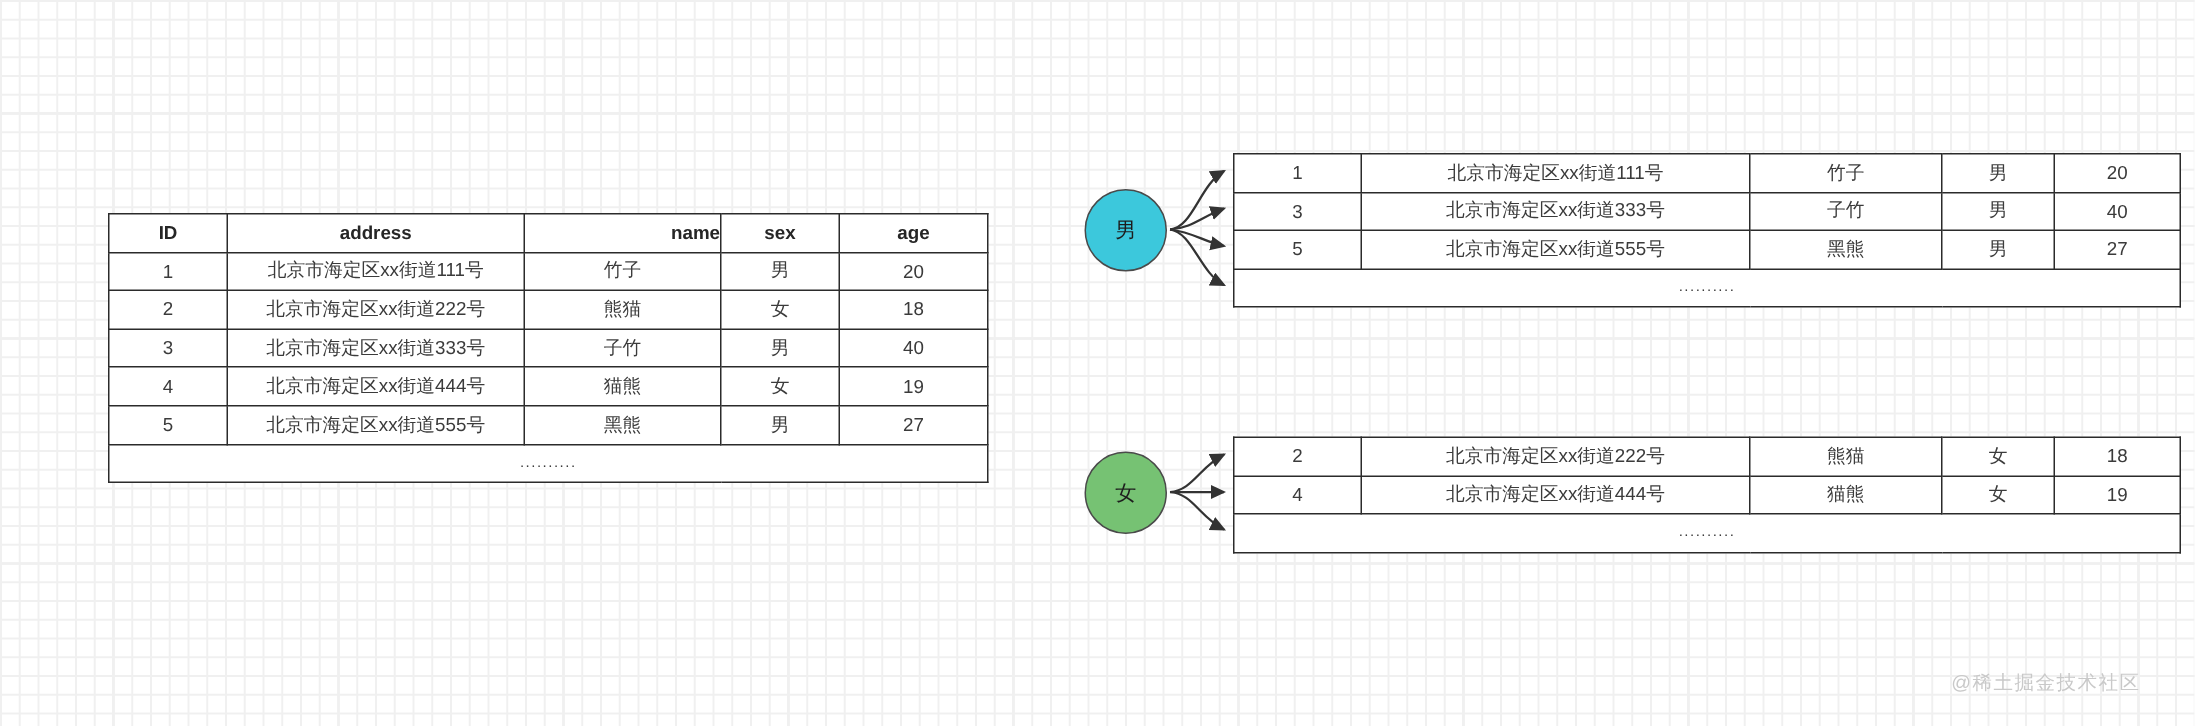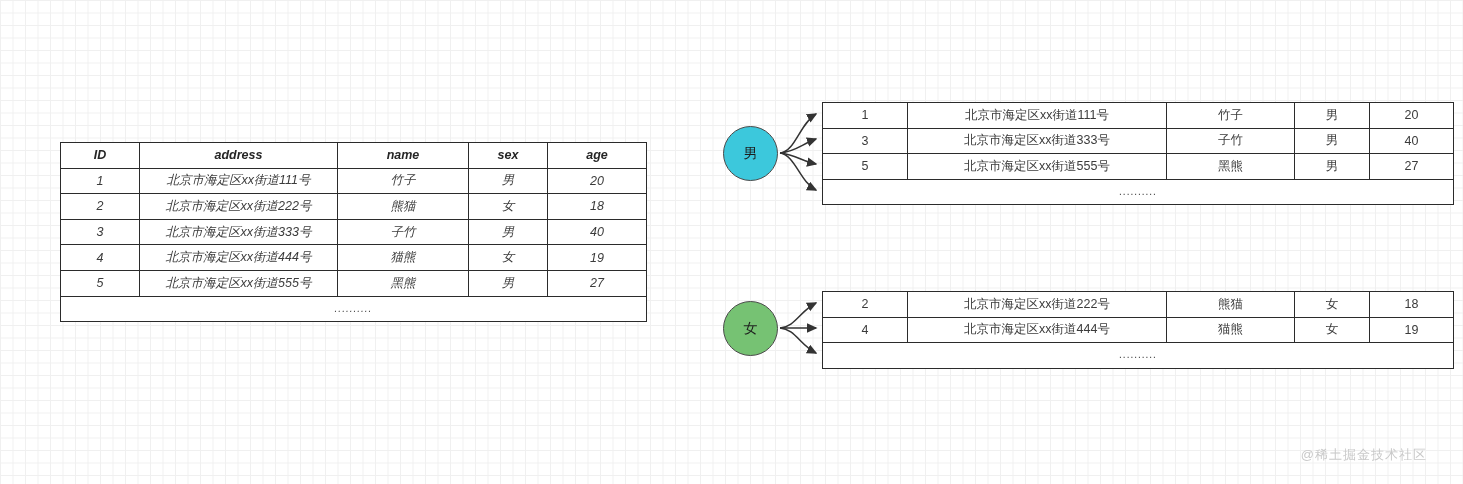--- a/index.html
+++ b/index.html
@@ -40,30 +40,29 @@
     overflow: hidden;
     white-space: nowrap;
   }
   .grid-table th {
     font-weight: bold;
     color: #262626;
   }
 
   
   #main-table {
-    left: 60px;
+    left: 72px;
     top: 142px;
     width: 583px;
     font-size: 12.5px;
-    font-style: italic;
   }
   #main-table th, #main-table td { height: 24.6px; }
   #main-table .c-id      { width: 78px; }
   #main-table .c-address { width: 197px; }
-  #main-table .c-name    { width: 130px; }
+  #main-table .c-name    { width: 130px; text-align: right; }
   #main-table .c-sex     { width: 78px; }
   #main-table .c-age     { width: 98px; }
 
   
   .split-table {
     width: 586px;
     font-size: 12.5px;
   }
   .split-table th, .split-table td { height: 24.6px; }
   .split-table .c-id      { width: 84px; }

